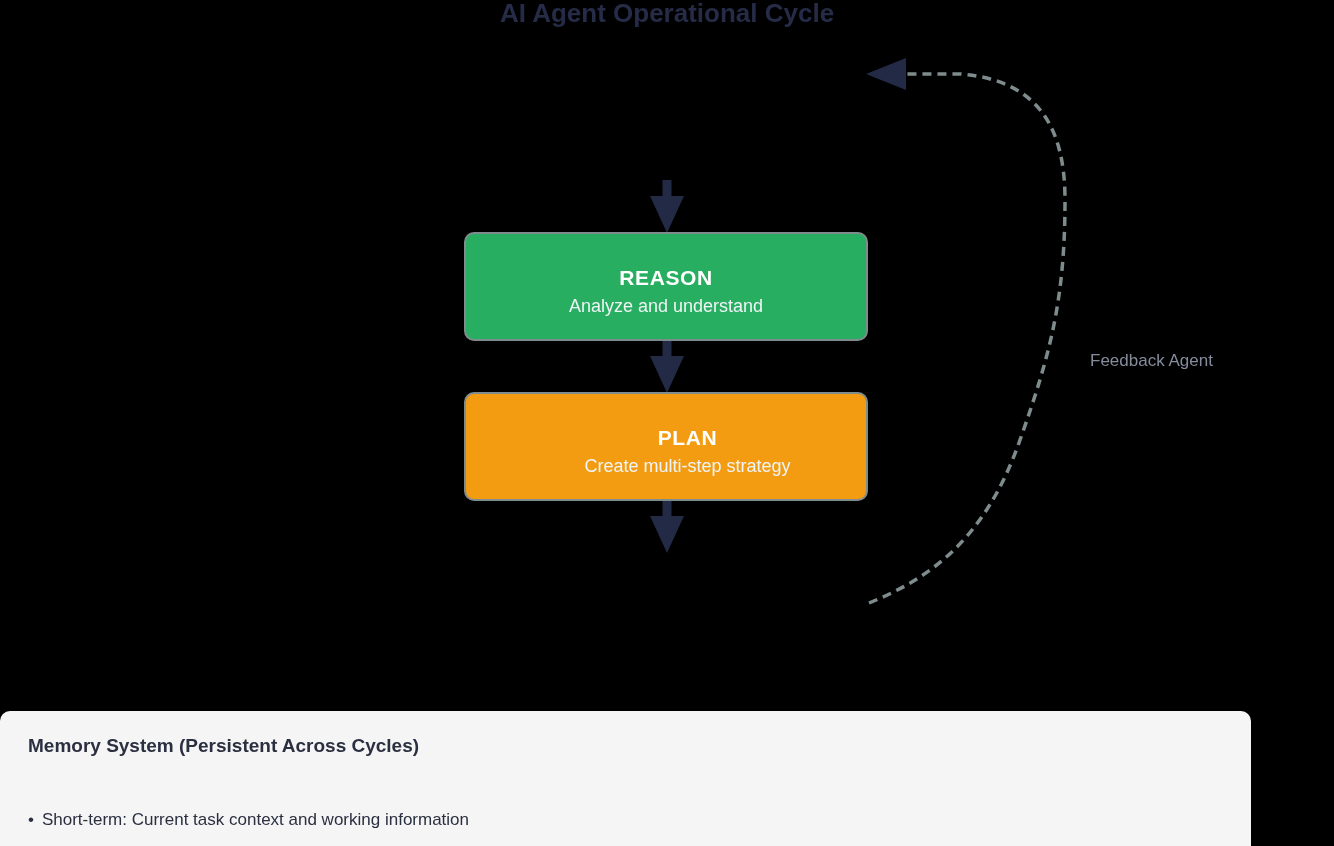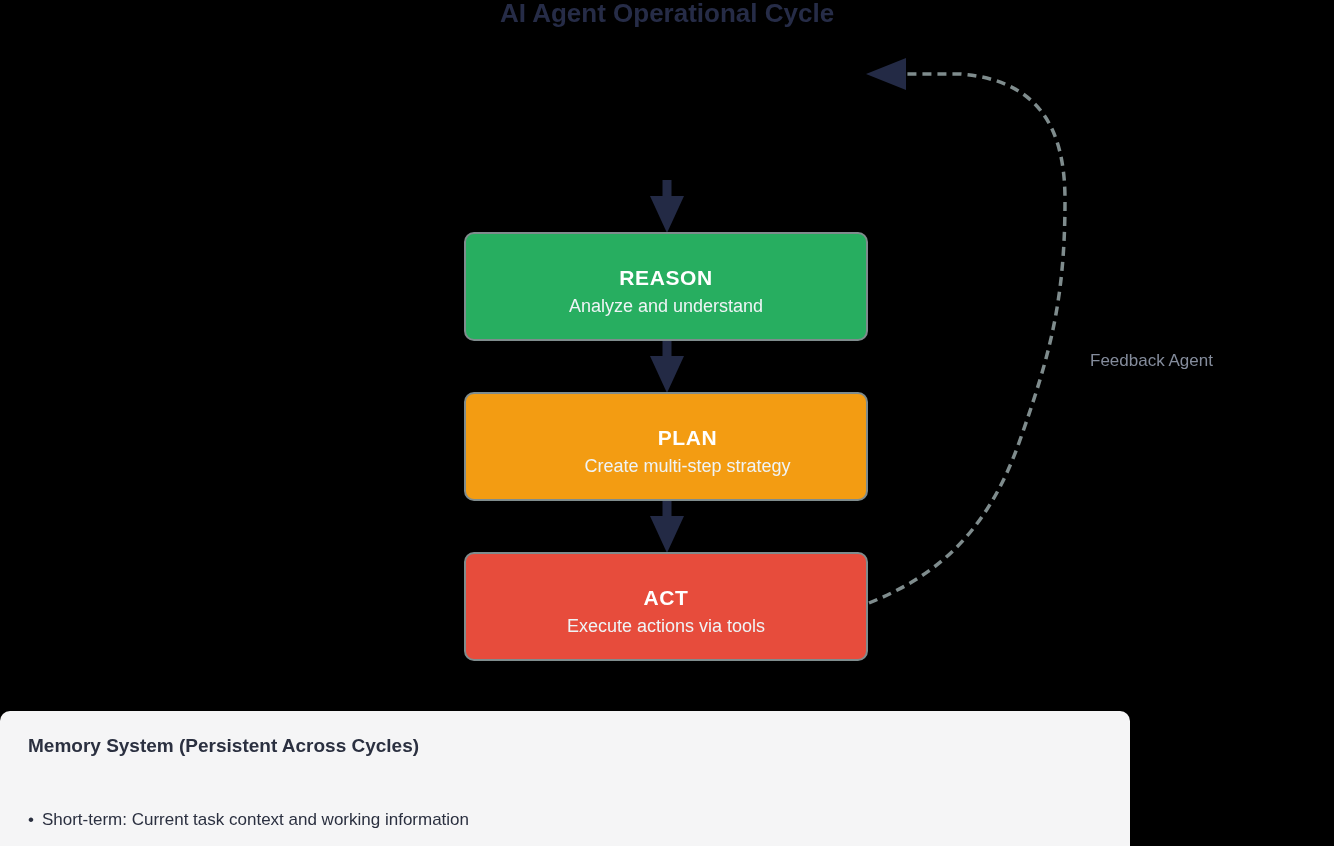--- a/index.html
+++ b/index.html
@@ -74,21 +74,21 @@
     left: 1090px;
     top: 351px;
     font-size: 17px;
     color: var(--c-edge_label, #848c9c);
     white-space: nowrap;
   }
   .memory-panel {
     position: absolute;
     left: 0;
     top: 711px;
-    width: 1130px;
+    width: 1251px;
     height: 135px;
     background: var(--c-panel_bg, #f5f5f6);
     border-radius: 10px 10px 0 0;
     color: var(--c-panel_text, #2b3040);
   }
   .memory-heading {
     position: absolute;
     left: 28px;
     top: 24px;
     font-size: 19px;
@@ -136,24 +136,20 @@
   <div class="step" style="top: 232px; background-color: rgb(39, 174, 96);">
     <div class="step-label">REASON</div>
     <div class="step-desc">Analyze and understand</div>
   </div>
 
   <div class="step" style="top: 392px; background-color: rgb(243, 156, 18); padding-left: 43px;">
     <div class="step-label">PLAN</div>
     <div class="step-desc">Create multi-step strategy</div>
   </div>
 
-  <div class="step" style="top: 552px; background-color: rgb(231, 76, 60);">
-    <div class="step-label">ACT</div>
-    <div class="step-desc">Execute actions via tools</div>
-  </div>
 
   <div class="feedback-label">Feedback Agent</div>
 
   <div class="memory-panel">
     <div class="memory-heading">Memory System (Persistent Across Cycles)</div>
     <div class="memory-item first">
       <span class="bullet">•</span><span>Short-term: Current task context and working information</span>
     </div>
   </div>
 

